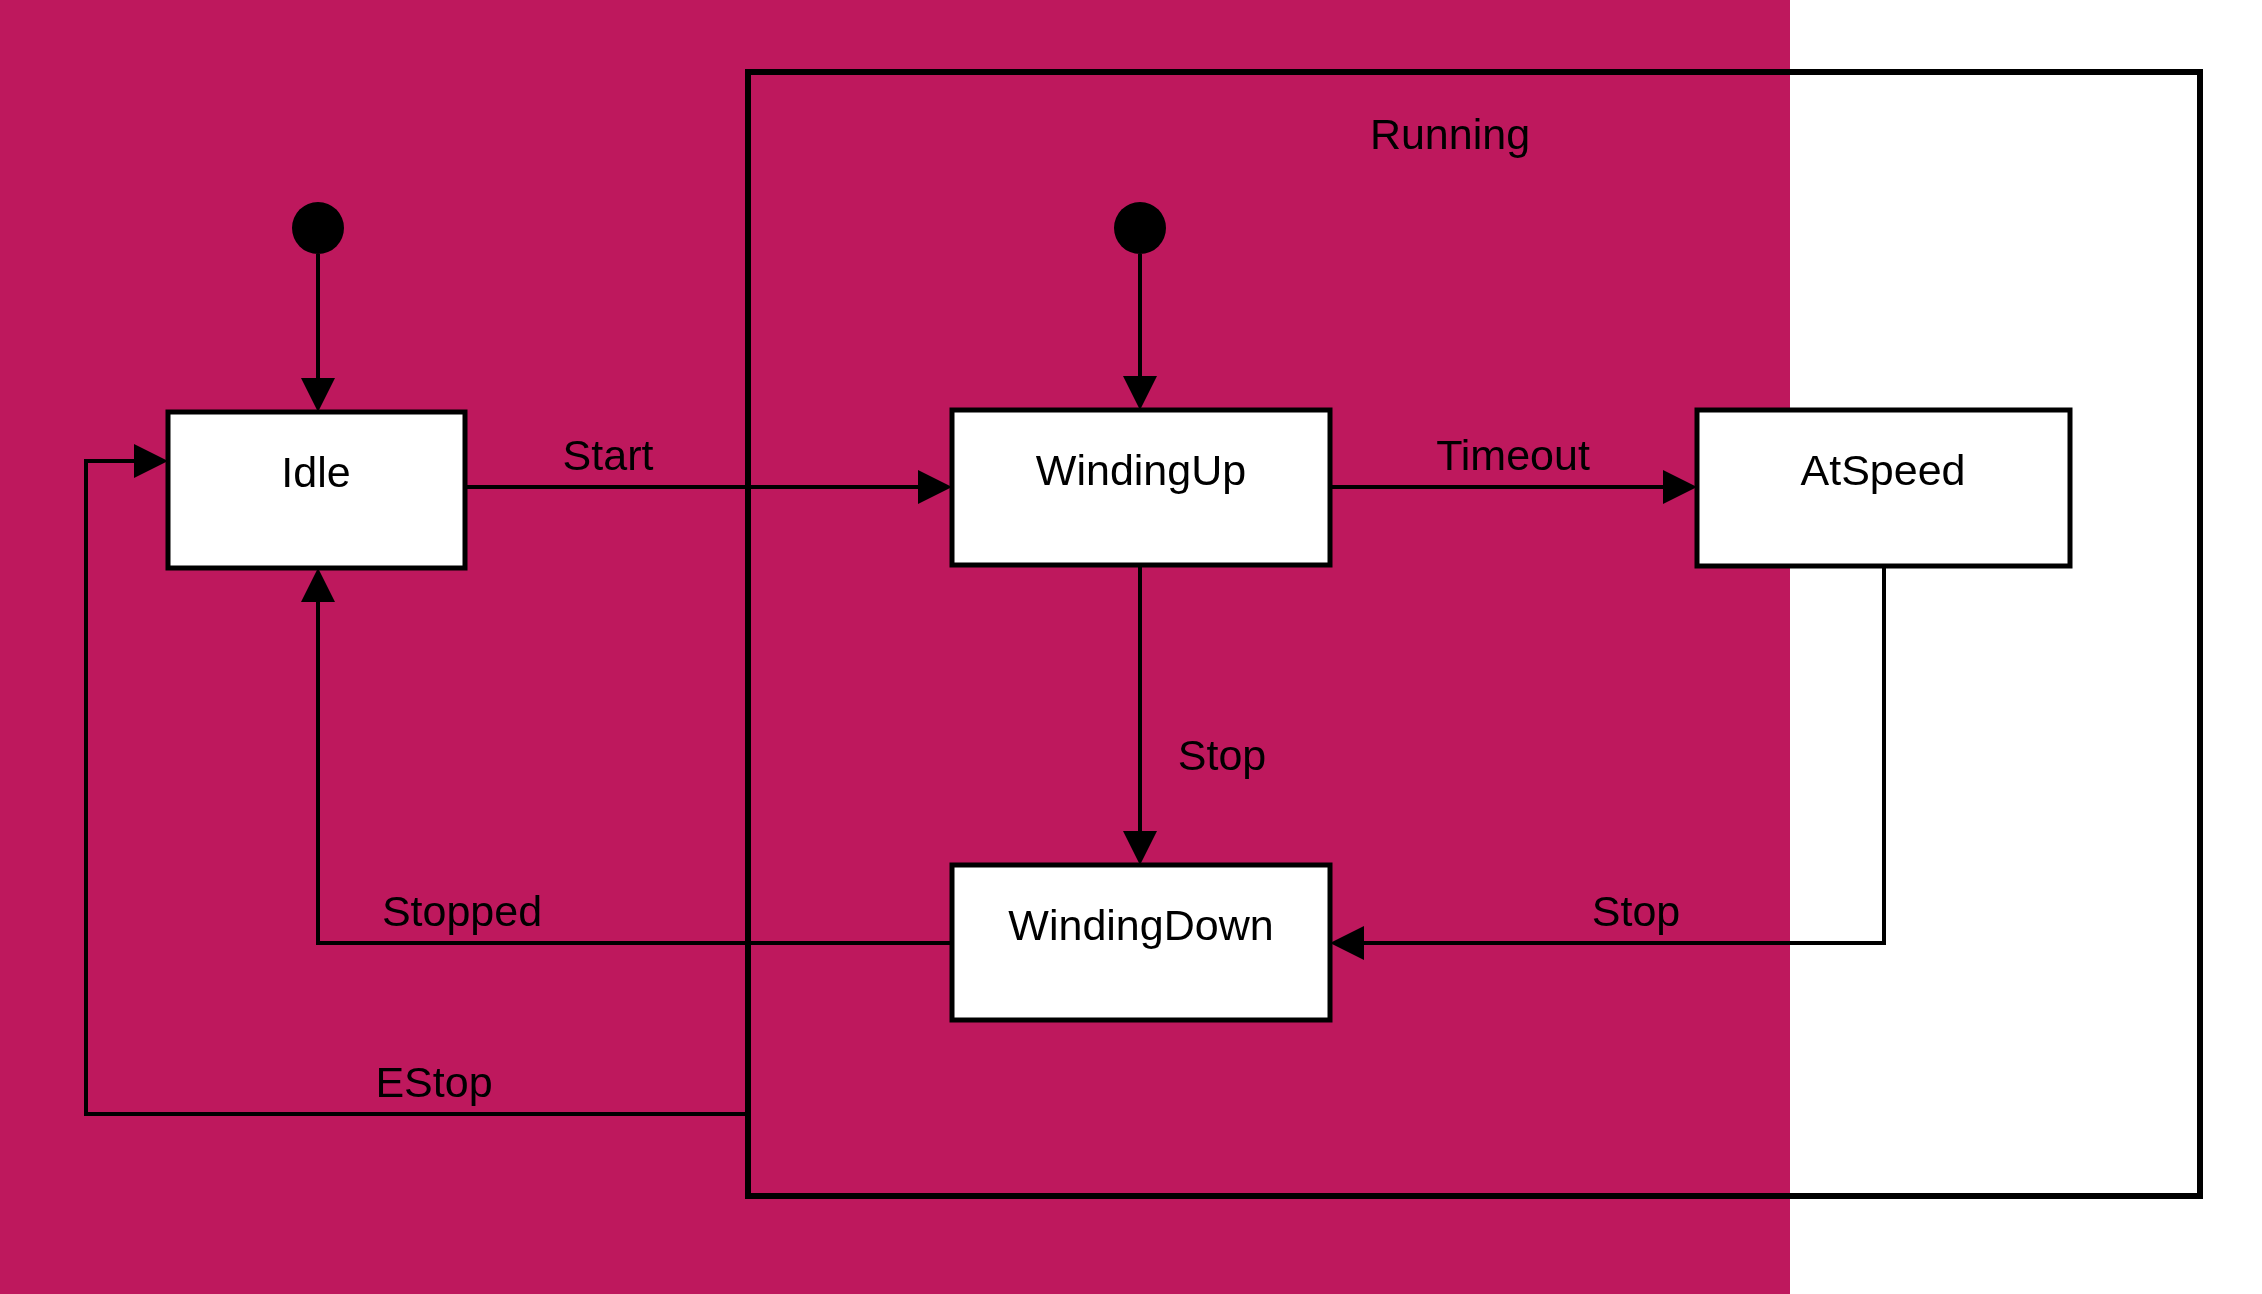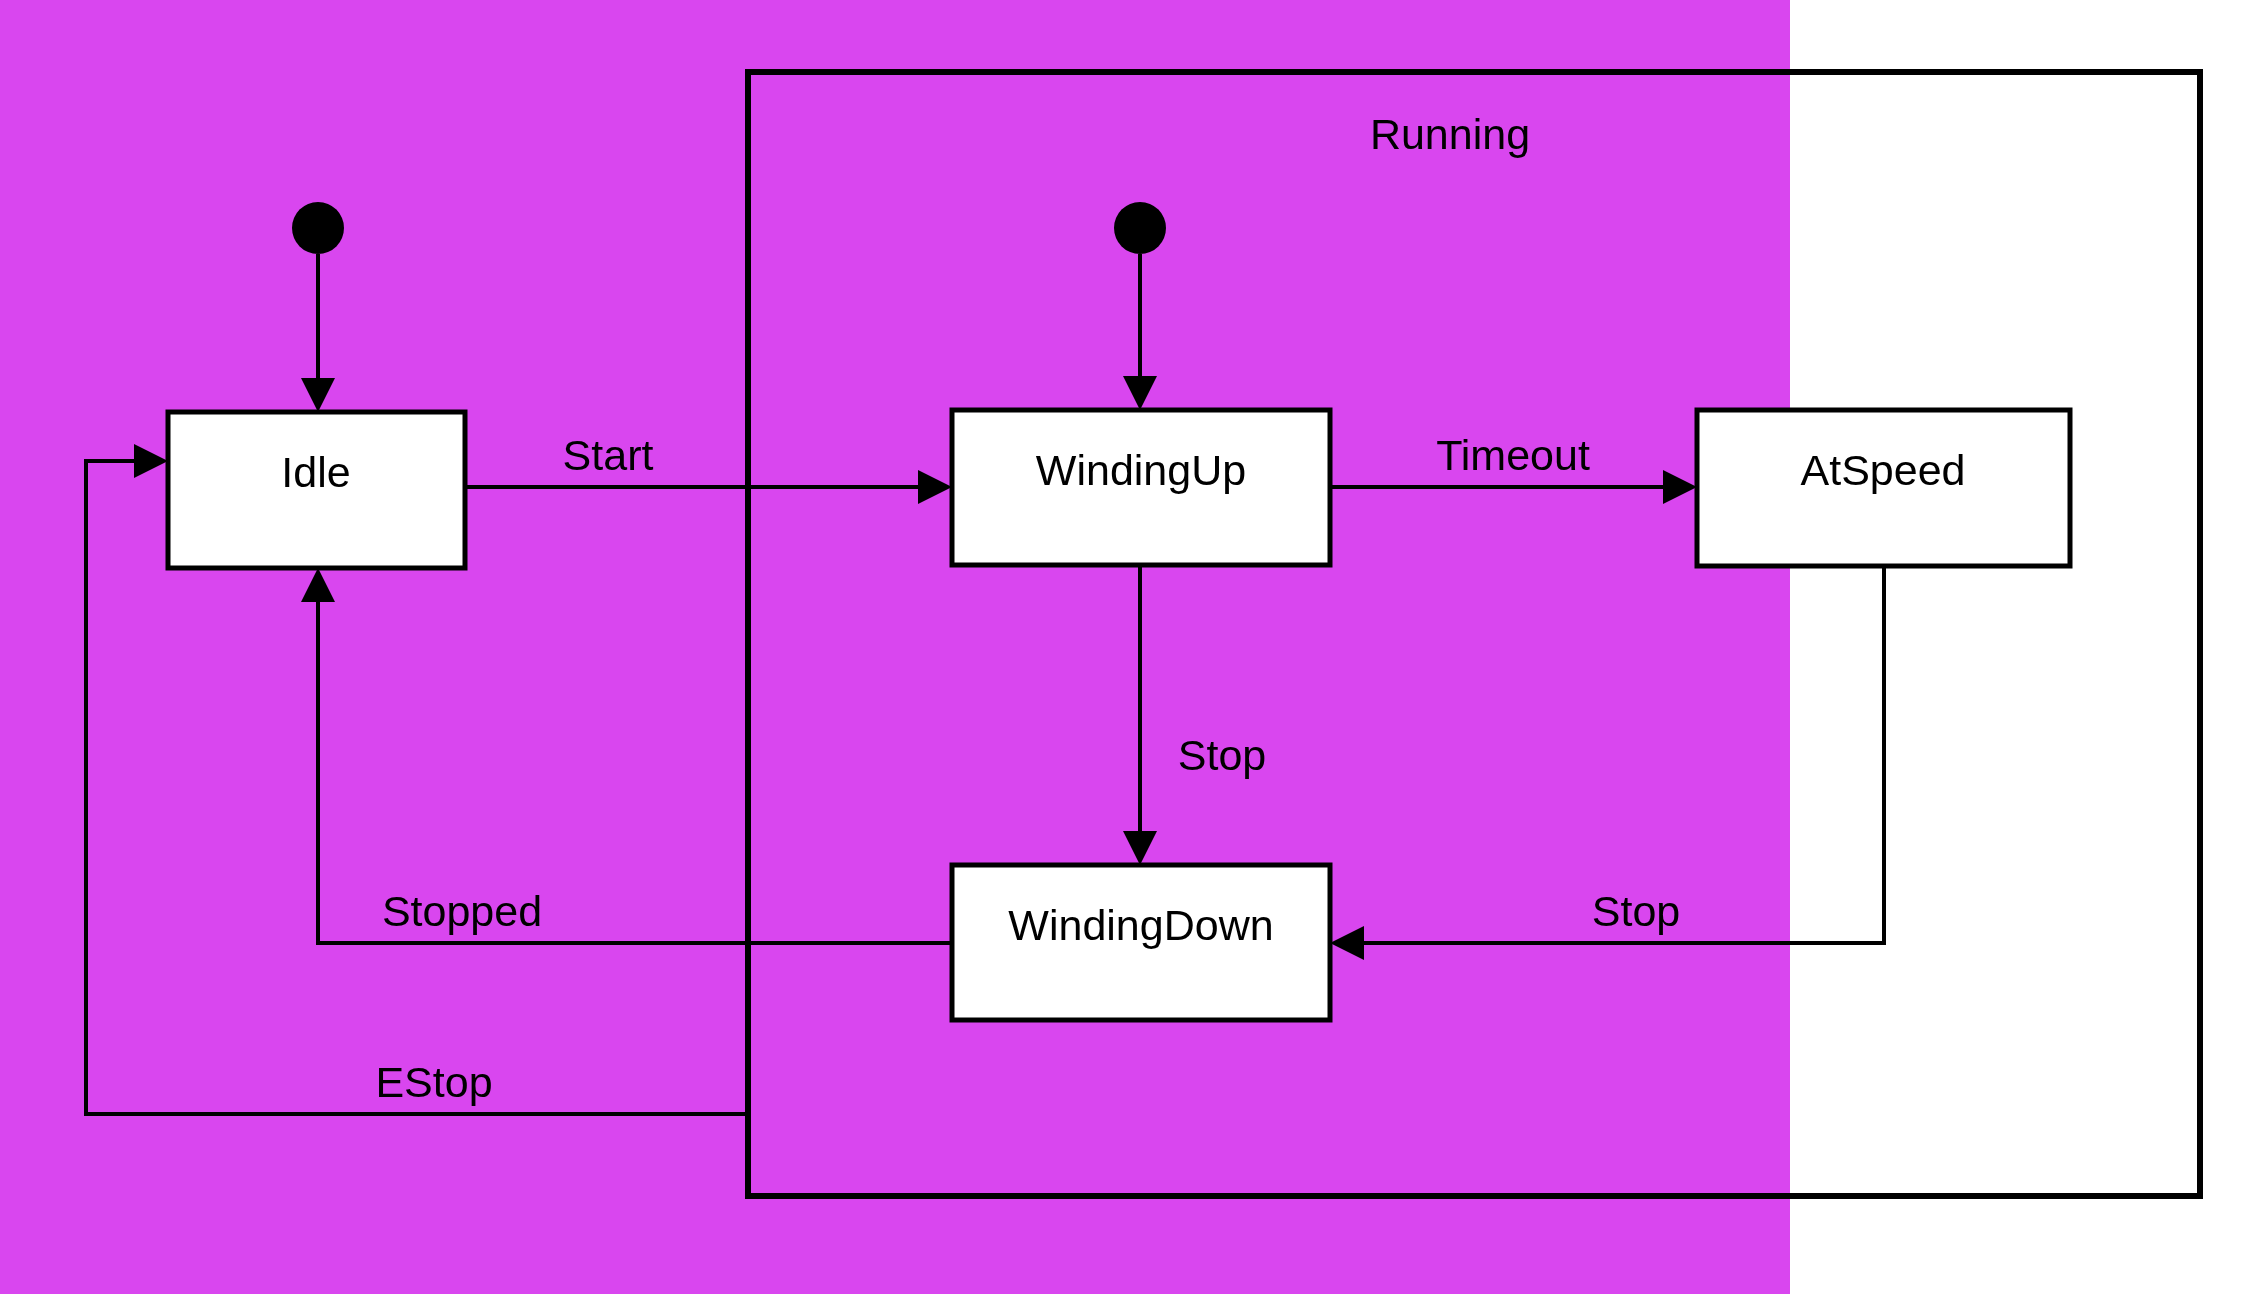--- a/index.html
+++ b/index.html
@@ -10,21 +10,21 @@
   body {
     width: 2262px;
     height: 1294px;
     font-family: "Liberation Sans", sans-serif;
     overflow: hidden;
   }
   #diagram-root {
     position: relative;
     width: 1790px;
     height: 1294px;
-    background: #d946ef;
+    background: #be185d;
   }
   svg#state-machine-canvas {
     display: block;
     width: 2262px;
     height: 1294px;
   }
   .state-box-rect {
     fill: #ffffff;
     stroke: #000000;
     stroke-width: 5;

